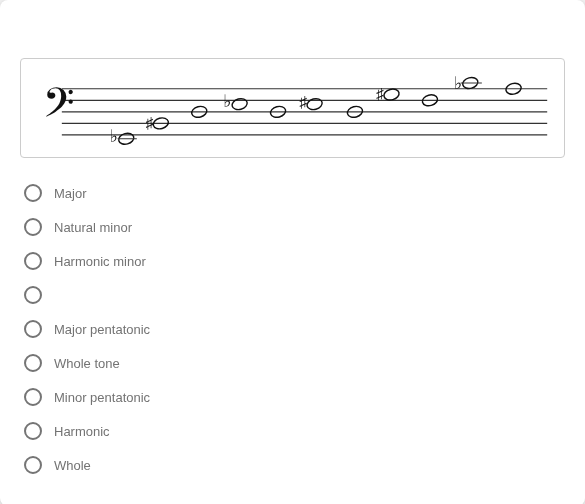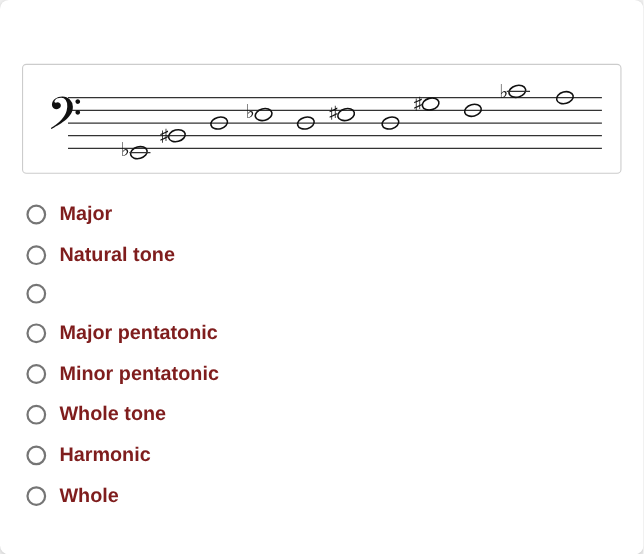--- a/index.html
+++ b/index.html
@@ -74,23 +74,22 @@
       width: 18px;
       height: 18px;
       border-radius: 50%;
       border: 2px solid #757575;
       margin-right: 12px;
       flex-shrink: 0;
       background: #fff;
     }
 
     .option-label {
-      font-size: 18px;
-      color: #7f1d1d;
-      font-weight: bold;
+      font-size: 13px;
+      color: #737373;
     }
   </style>
 </head>
 <body>
 
 <div class="card">
   <div class="header">
     <div>
       <span></span><span class="required-star"></span>
     </div>
@@ -142,36 +141,40 @@
     </svg>
   </div>
 
   <ul class="options-list" id="options-list">
   <li class="option-item">
         <div class="radio-circle"></div>
         <span class="option-label">Major</span>
       </li>
       <li class="option-item">
         <div class="radio-circle"></div>
-        <span class="option-label">Natural tone</span>
+        <span class="option-label">Natural minor</span>
+      </li>
+      <li class="option-item">
+        <div class="radio-circle"></div>
+        <span class="option-label">Harmonic minor</span>
       </li>
       <li class="option-item">
         <div class="radio-circle"></div>
       </li>
       <li class="option-item">
         <div class="radio-circle"></div>
         <span class="option-label">Major pentatonic</span>
       </li>
       <li class="option-item">
         <div class="radio-circle"></div>
-        <span class="option-label">Minor pentatonic</span>
+        <span class="option-label">Whole tone</span>
       </li>
       <li class="option-item">
         <div class="radio-circle"></div>
-        <span class="option-label">Whole tone</span>
+        <span class="option-label">Minor pentatonic</span>
       </li>
       <li class="option-item">
         <div class="radio-circle"></div>
         <span class="option-label">Harmonic</span>
       </li>
       <li class="option-item">
         <div class="radio-circle"></div>
         <span class="option-label">Whole</span>
       </li>
     </ul>

